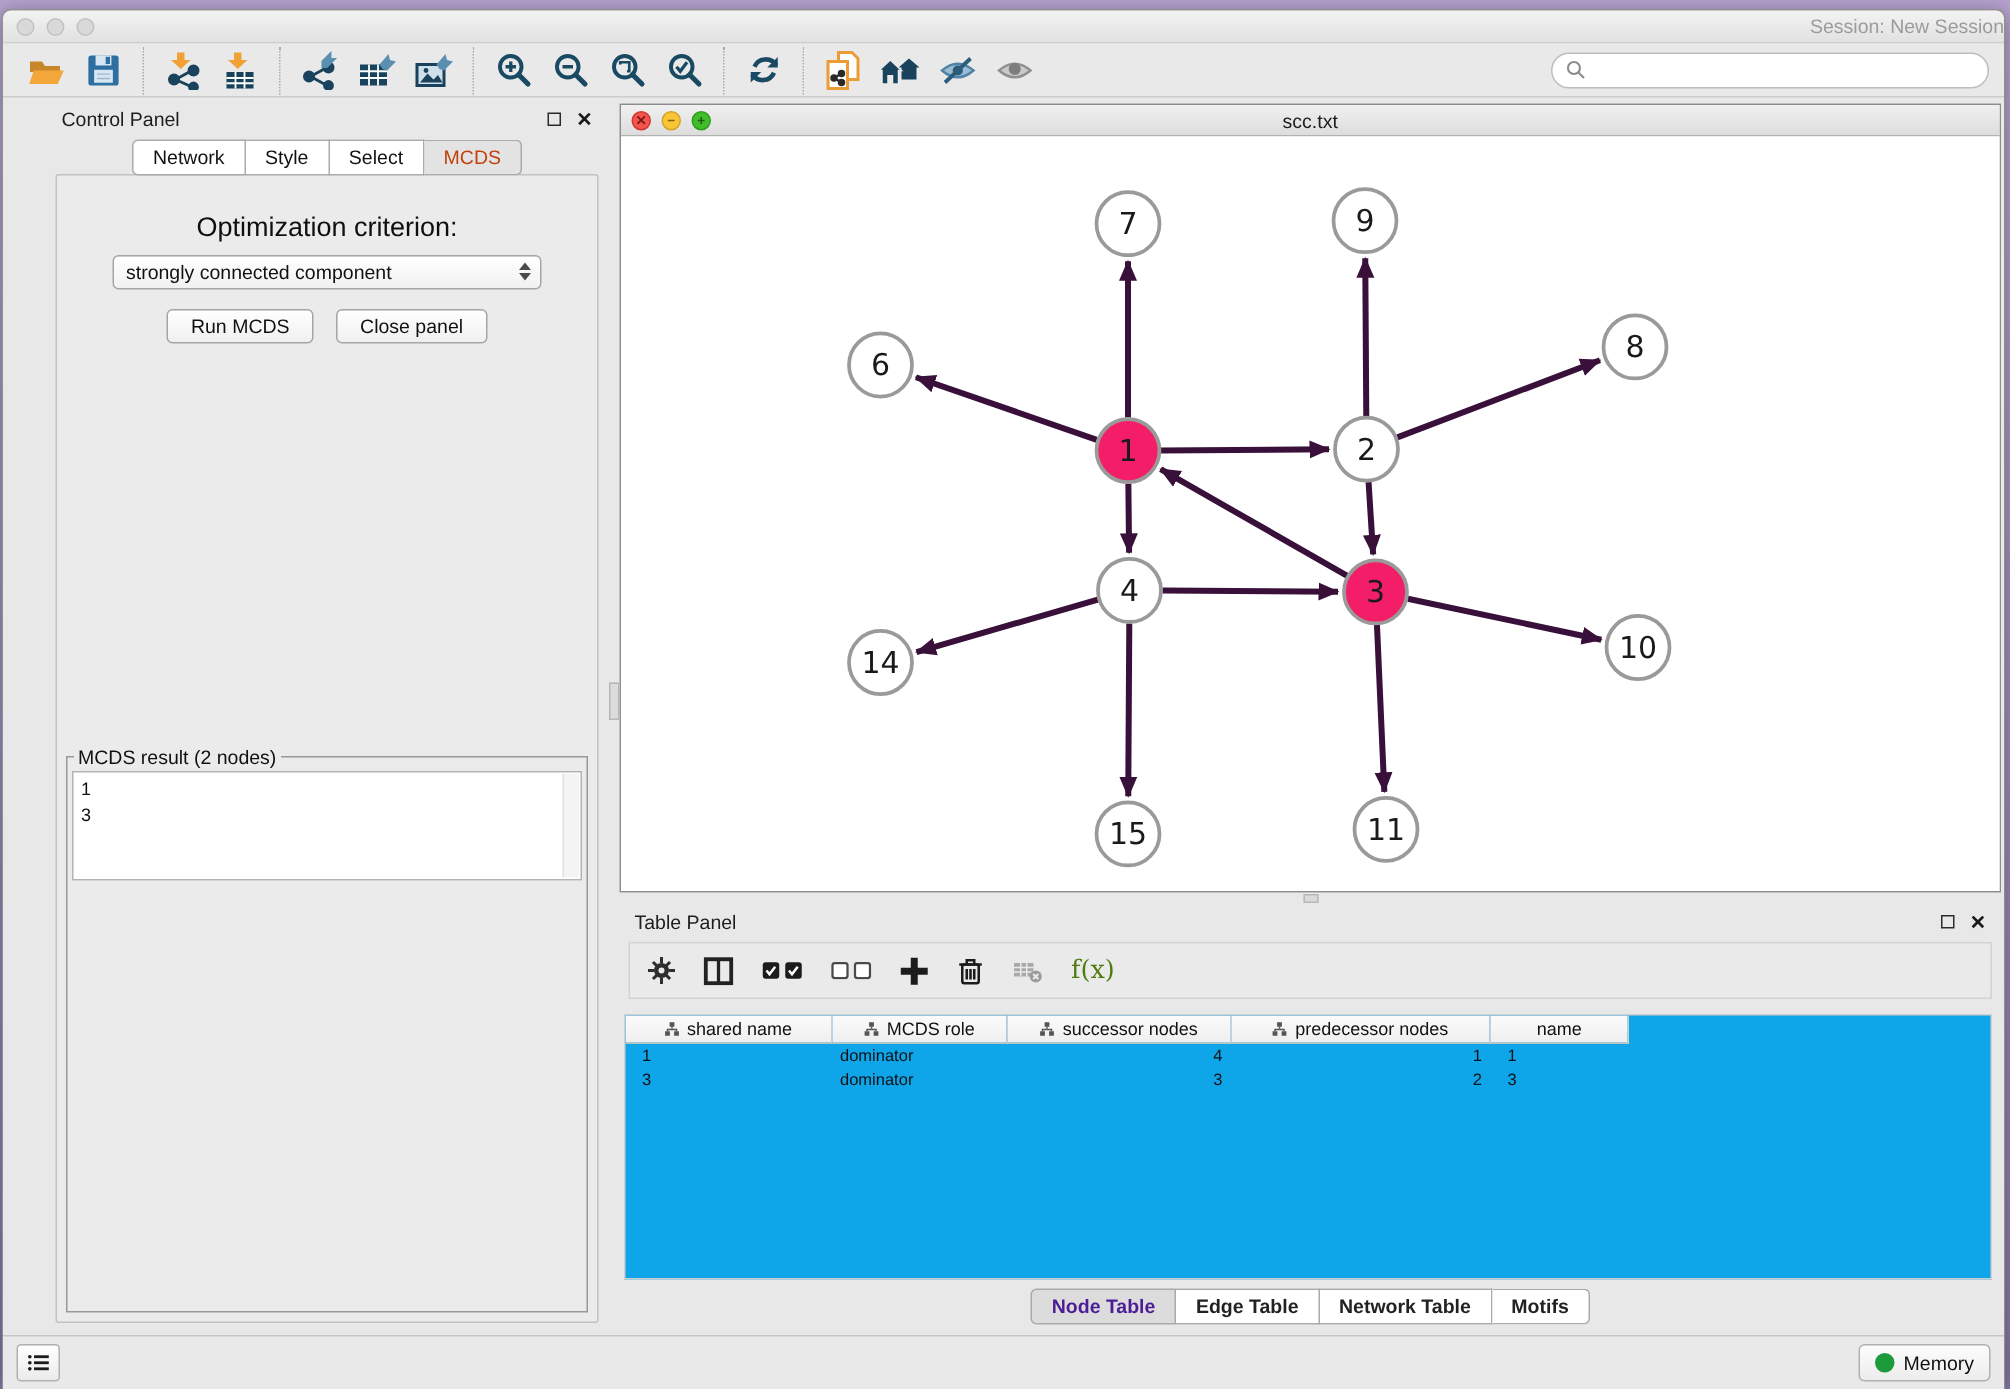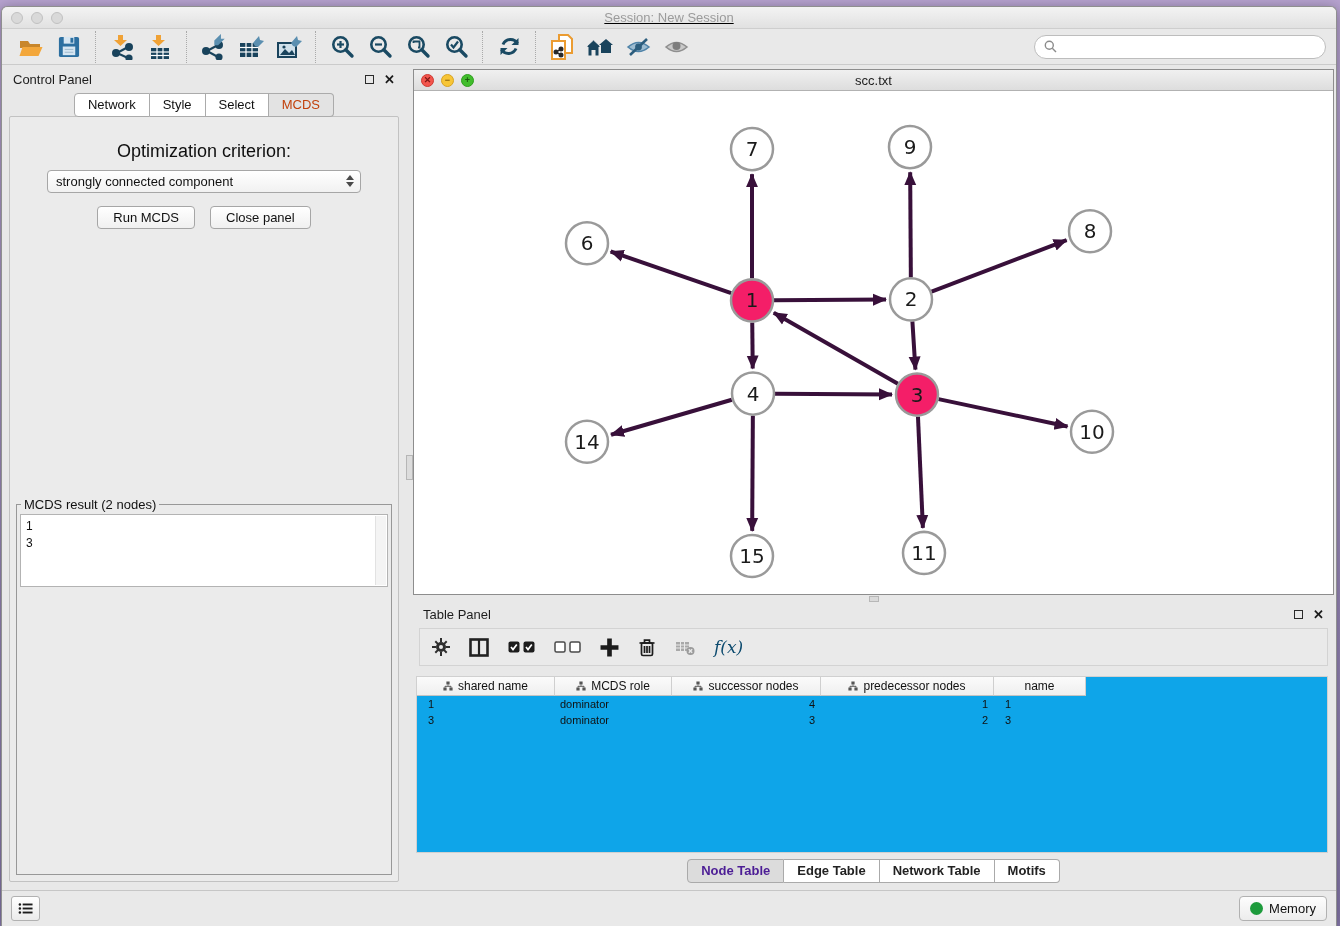--- a/index.html
+++ b/index.html
@@ -12,36 +12,36 @@
   }
   .app {
     position:absolute; top:6px; left:1px; right:3px; bottom:0;
     background:#e8e8e8; border:1px solid #8f8f8f; border-bottom:none;
     border-radius:6px 6px 0 0; display:flex; flex-direction:column;
     box-shadow:0 2px 14px rgba(0,0,0,.35);
   }
   
   .titlebar { height:22px; flex:0 0 22px; background:linear-gradient(#f3f3f3,#e1e1e1);
     border-bottom:1px solid #cecece; border-radius:6px 6px 0 0; position:relative;
-    display:flex; align-items:center; justify-content:center;text-decoration:underline; }
+    display:flex; align-items:center; justify-content:flex-end; }
   .dots { position:absolute; left:9px; top:5px; display:flex; gap:8px; }
   .dot { width:12px; height:12px; border-radius:50%; background:#d9d9d9; border:1px solid #c1c1c1; }
   .wtitle { font-size:13px; color:#9b9b9b; }
   
   .toolbar { height:36px; flex:0 0 36px; background:#e9e9e9; border-bottom:1px solid #cbcbcb;
     display:flex; align-items:center; padding:0 10px; }
   .tbtn { width:38px; height:32px; display:flex; align-items:center; justify-content:center; border:none; background:transparent; padding:0; }
   .tsep { width:0; height:32px; border-left:1px dotted #aaa; margin:0 7px; }
   .search { margin-left:auto; width:292px; height:24px; background:#fff; border:1px solid #bdbdbd;
     border-radius:13px; display:flex; align-items:center; padding:0 9px; gap:5px; }
   .search input { border:none; outline:none; flex:1; font-size:12px; background:transparent; font-family:"Liberation Sans",sans-serif; }
   
   .main { flex:1; display:flex; min-height:0; }
   
-  .cpanel { width:404px; flex:0 0 404px; display:flex; flex-direction:column; }
+  .cpanel { width:404px; flex:0 0 404px; display:flex; flex-direction:column;padding-left:28px; }
   .phead { height:28px; flex:0 0 28px; display:flex; align-items:center; padding:0 11px; font-size:13px; color:#1d1d1d; }
   .winbtns { margin-left:auto; display:flex; gap:10px; align-items:center; }
   .sqicon { width:9px; height:9px; border:1.5px solid #2a2a2a; display:inline-block; }
   .xicon { font-size:13px; font-weight:bold; color:#1a1a1a; line-height:1; }
   .tabrow { display:flex; justify-content:center; position:relative; z-index:2; margin-bottom:-1px; }
   .tab { font-size:13px; padding:3px 13px 4px; background:#fff; border:1px solid #ababab; border-left:none; color:#111; cursor:default; }
   .tab:first-child { border-left:1px solid #ababab; border-radius:4px 0 0 4px; }
   .tab:last-child { border-radius:0 4px 4px 0; }
   .tab.active { background:#e3e3e3; color:#c2410c; }
   .pbody { flex:1; margin:0 7px 8px 7px; border:1px solid #c2c2c2; border-radius:2px;
@@ -80,21 +80,21 @@
   .light.green { background:#41bd2c; border:1px solid #2f9e1e; color:#1c5d0e; }
   .canvas { flex:1; position:relative; background:#fff; }
   .canvas svg { position:absolute; inset:0; width:100%; height:100%; }
   .hgrip { align-self:center; width:10px; height:6px; background:#dadada; border:1px solid #b7b7b7; margin-top:1px; }
   
   .tpanel { flex:1; display:flex; flex-direction:column; min-height:0; }
   .tphead { height:24px; flex:0 0 24px; display:flex; align-items:center; padding:0 10px; font-size:13px; color:#1d1d1d; }
   .tptoolbar { margin:2px 6px 0 6px; height:38px; flex:0 0 38px; background:#eaeaea; border:1px solid #d3d3d3;
     display:flex; align-items:center; padding:0 12px; gap:19px; }
   .ticon { display:flex; align-items:center; justify-content:center; border:none; background:transparent; padding:0; }
-  .fx { font-family:"DejaVu Serif", serif; font-style:italic; font-size:17px; color:#0c4a6e; }
+  .fx { font-family:"DejaVu Serif", serif; font-size:17px; color:#4d7c0f; }
   .ttable { margin:10px 6px 0 3px; flex:1; background:#0ea5e9; border:1px solid #d0d0d0; overflow:hidden; }
   .thead-row { display:flex; height:19px; }
   .th { display:flex; align-items:center; justify-content:center; gap:5px; font-size:12px; color:#111;
     background:linear-gradient(#fbfbfb,#efefef); border-right:1px solid #cfcfcf; border-bottom:1px solid #c3c3c3; }
   .tr { display:flex; height:16px; align-items:center; font-size:11px; color:#111; }
   .td { overflow:hidden; white-space:nowrap; }
   .tptabs { display:flex; justify-content:center; margin:6px 0 7px; }
   .btab { font-size:13px; font-weight:bold; padding:3px 13px 4px; background:#fff; border:1px solid #aaa; border-left:none; color:#222; }
   .btab:first-child { border-left:1px solid #aaa; border-radius:4px 0 0 4px; }
   .btab:last-child { border-radius:0 4px 4px 0; }

